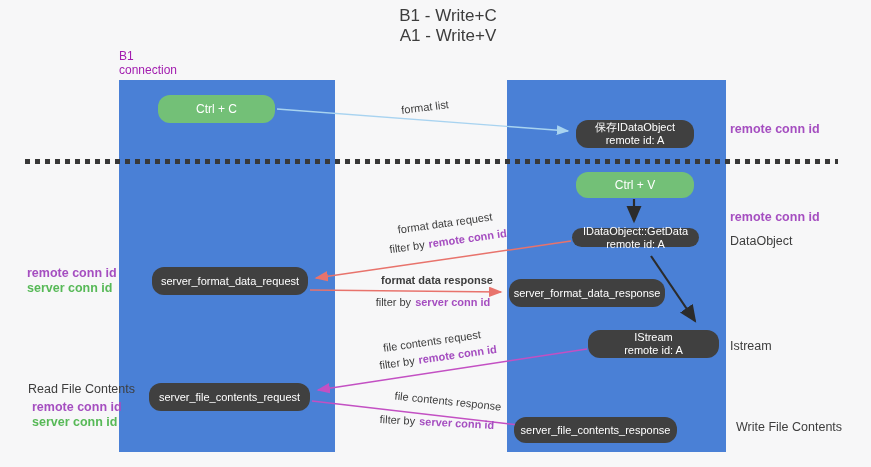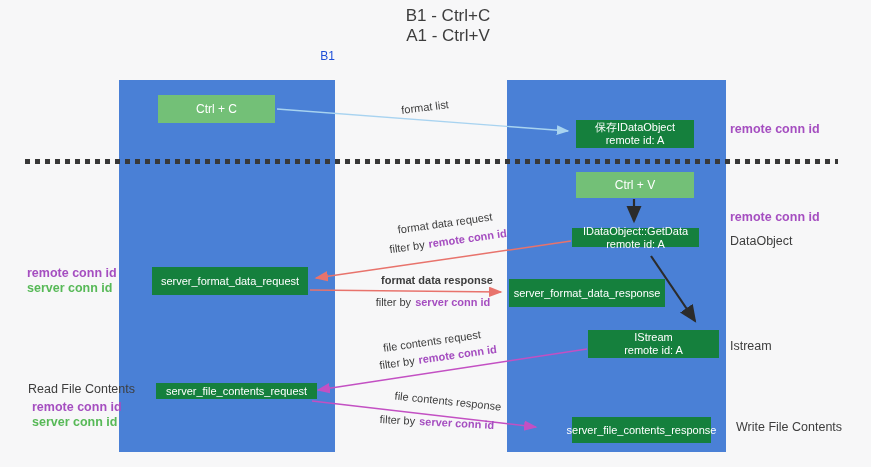--- a/index.html
+++ b/index.html
@@ -2,61 +2,62 @@
 <html><head>
 <meta charset="utf-8">
 <style>
   * { margin:0; padding:0; box-sizing:border-box; }
   html,body { background:#f7f7f8; font-family:"Liberation Sans", sans-serif; }
   .canvas { position:relative; width:871px; height:467px; background:#f7f7f8; overflow:hidden; }
 
   .title { position:absolute; left:288px; top:6px; width:320px; text-align:center;
            font-size:17px; line-height:20px; color:#3d3d3d; }
 
-  .col-header { position:absolute; top:49px; text-align:right; font-size:12px;
-                line-height:14px; color:#1d4ed8; }
+  .col-header { position:absolute; top:49px; text-align:left; font-size:12px;
+                line-height:14px; color:#a21caf; }
   .col-header.left  { left:119px; width:216px; }
   .col-header.right { left:507px; width:219px;margin-top:44px; }
 
   .column { position:absolute; top:80px; height:372px; background:#4a80d6; }
   .column.left  { left:119px; width:216px; }
   .column.right { left:507px; width:219px; }
 
   .dashed-line { position:absolute; left:25px; top:159px; width:813px; height:5px;
                  background:repeating-linear-gradient(90deg,#383838 0 5px,transparent 5px 10px); }
 
   .node { position:absolute; display:flex; flex-direction:column; align-items:center;
-          justify-content:center; color:#ffffff; text-align:center; }
-  .node.orange { background:#15803d; font-size:11px; line-height:13px; }
+          justify-content:center; color:#ffffff; text-align:center;border-radius:12px; }
+  .node.orange { background:#404040; font-size:11px; line-height:13px; }
   .node.green  { background:#73c077; font-size:12px; }
 
   .lbl { position:absolute; font-size:11px; color:#3d3d3d; white-space:nowrap; text-align:center; }
   .rot-n8 { transform:rotate(-8deg); }
   .rot-n7 { transform:rotate(-7deg); }
   .rot-p6 { transform:rotate(6deg); }
   .rot-p3 { transform:rotate(3deg); }
   .purple { color:#a54ec0; font-weight:bold; }
   .greent { color:#57b957; font-weight:bold; }
   .side   { font-size:12.5px; }
   .gap-l  { margin-left:4px; }
 
   svg.arrows { position:absolute; left:0; top:0; width:871px; height:467px; pointer-events:none; }
 </style>
 </head>
 <body>
 
 <div class="canvas">
 
   <div class="title">
-    <div>B1 - Ctrl+C</div>
-    <div>A1 - Ctrl+V</div>
+    <div>B1 - Write+C</div>
+    <div>A1 - Write+V</div>
   </div>
 
   <div class="col-header left">
     <div>B1</div>
+    <div>connection</div>
   </div>
   <div class="col-header right">
     <div>A1</div>
   </div>
 
   <div class="column left"></div>
   <div class="column right"></div>
 
   <div class="dashed-line"></div>
 
@@ -108,25 +109,25 @@
 
   <div class="node orange" style="left:509px; top:279px; width:156px; height:28px;">
     <div>server_format_data_response</div>
   </div>
 
   <div class="node orange" style="left:588px; top:330px; width:131px; height:28px;">
     <div>IStream</div>
     <div>remote id: A</div>
   </div>
 
-  <div class="node orange" style="left:149px; top:383px; width:161px; height:16px;margin-left:7px;">
+  <div class="node orange" style="left:149px; top:383px; width:161px; height:28px;">
     <div>server_file_contents_request</div>
   </div>
 
-  <div class="node orange" style="left:572px; top:417px; width:139px; height:26px;">
+  <div class="node orange" style="left:514px; top:417px; width:163px; height:26px;">
     <div>server_file_contents_response</div>
   </div>
 
   <div class="lbl rot-n7" style="left:365px; top:101px; width:120px;">format list</div>
 
   <div class="lbl rot-n8" style="left:375px; top:217px; width:140px;">format data request</div>
   <div class="lbl rot-n8" style="left:368px; top:235px; width:160px;">
     <span>filter by</span><span class="purple gap-l">remote conn id</span>
   </div>
 

